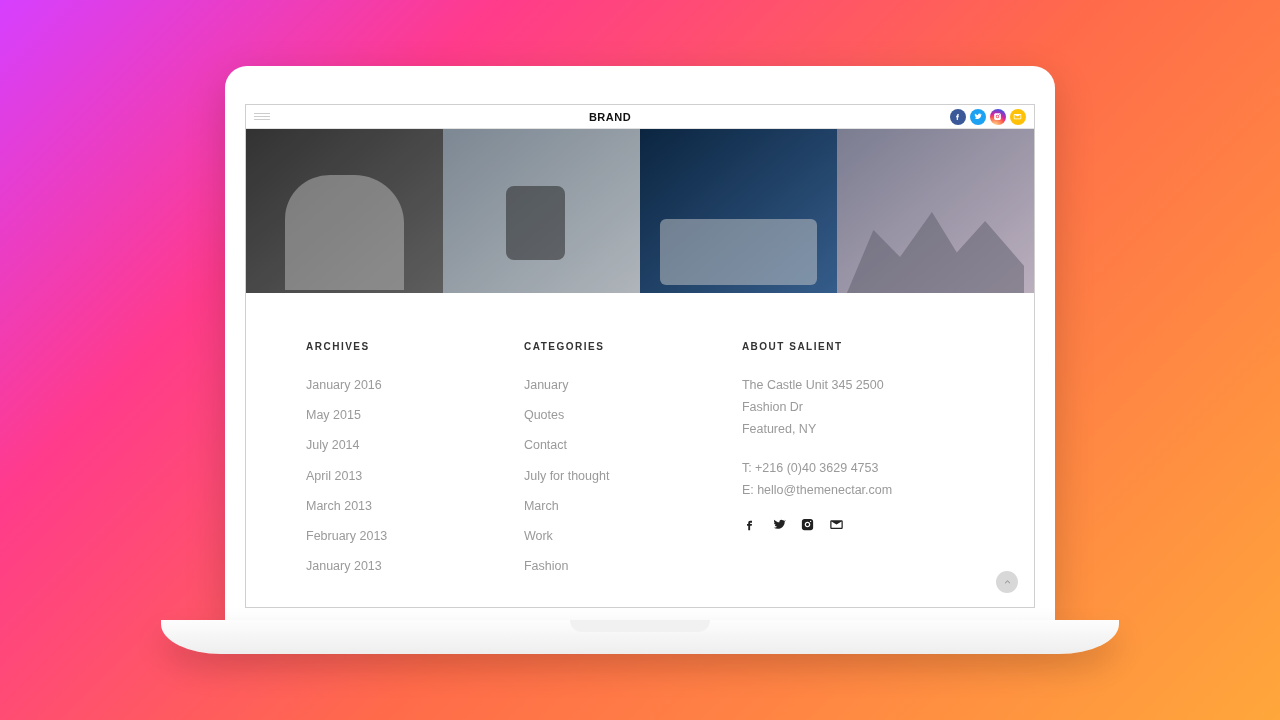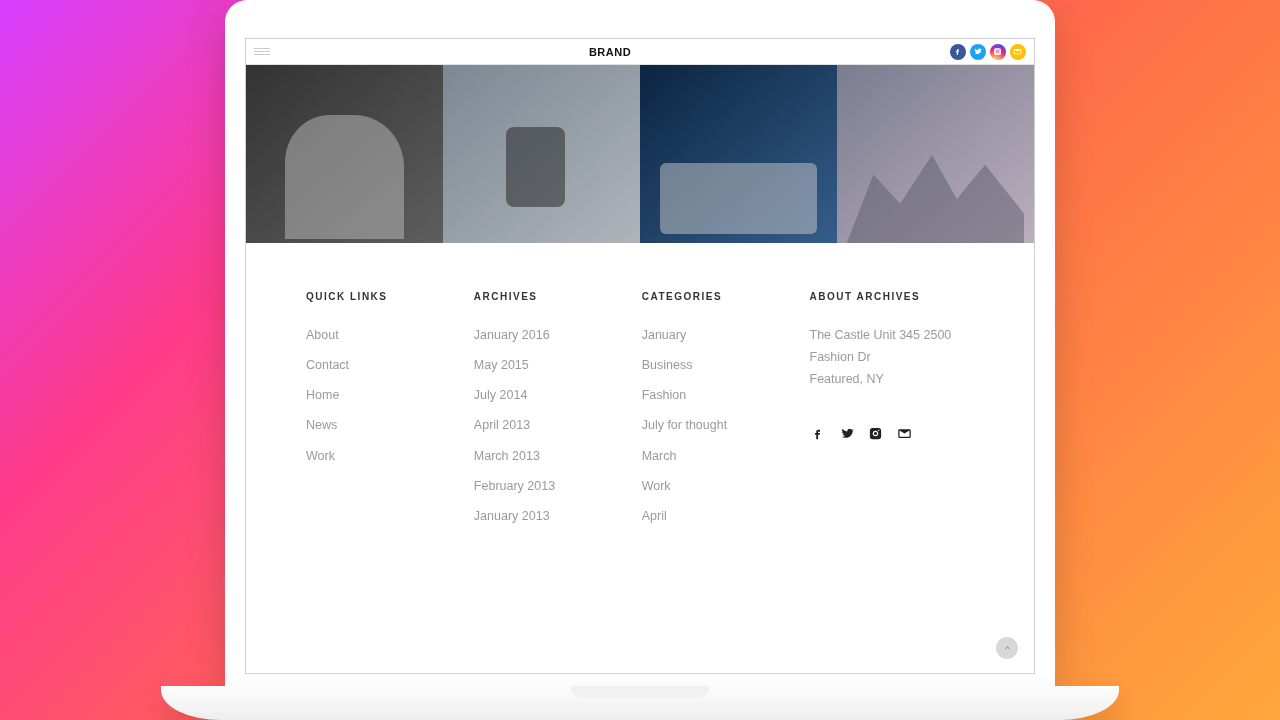--- a/index.html
+++ b/index.html
@@ -18,21 +18,21 @@
   position: relative;
 }
 .laptop-lid {
   background: #fff;
   border-radius: 22px 22px 0 0;
   padding: 38px 20px 12px 20px;
   box-shadow: 0 14px 40px rgba(0,0,0,.18);
 }
 .screen {
   width: 100%;
-  height: 636px;
+  height: 504px;
   background: #fff;
   border: 1px solid #cfcfcf;
   display: flex;
   flex-direction: column;
   position: relative;
 }
 .topbar {
   height: 26px;
   border-bottom: 1px solid #e2e2e2;
   display: flex;
@@ -189,59 +189,55 @@
         <div class="img-cell img3">
             <div class="shape"></div>
           </div>
         <div class="img-cell img4">
             <div class="shape"></div>
           </div>
       </div>
 
       <div class="footer">
 
-        <div class="col">
-          <h4>QUICK LINKS</h4>
-          <a>About</a>
-          <a>Contact</a>
-          <a>Home</a>
-          <a>News</a>
-          <a>Work</a>
-        </div>
 
         <div class="col">
           <h4>ARCHIVES</h4>
           <a>January 2016</a>
           <a>May 2015</a>
           <a>July 2014</a>
           <a>April 2013</a>
           <a>March 2013</a>
           <a>February 2013</a>
           <a>January 2013</a>
         </div>
 
         <div class="col">
           <h4>CATEGORIES</h4>
           <a>January</a>
-          <a>Business</a>
-          <a>Fashion</a>
+          <a>Quotes</a>
+          <a>Contact</a>
           <a>July for thought</a>
           <a>March</a>
           <a>Work</a>
-          <a>April</a>
+          <a>Fashion</a>
         </div>
 
         <div class="col wide">
-          <h4>ABOUT ARCHIVES</h4>
+          <h4>ABOUT SALIENT</h4>
           <div class="about-block">
             <p>The Castle Unit 345 2500</p>
             <p>Fashion Dr</p>
             <p>Featured, NY</p>
           </div>
           <div class="about-spacer"></div>
+          <div class="about-block">
+            <p>T: +216 (0)40 3629 4753</p>
+            <p>E: hello@themenectar.com</p>
+          </div>
           <div class="social-foot">
             <span><svg viewBox="0 0 24 24">
                   <path d="M13 9h3V6h-3c-1.7 0-3 1.3-3 3v2H8v3h2v7h3v-7h2.5l.5-3H13V9z"></path>
                 </svg></span>
             <span><svg viewBox="0 0 24 24">
                   <path d="M22 5.9c-.7.3-1.5.5-2.3.6.8-.5 1.5-1.3 1.8-2.2-.8.5-1.6.8-2.6 1-1.5-1.6-4-1.2-5.1.8-.4.7-.5 1.5-.3 2.3-3.3-.2-6.2-1.7-8.2-4.2-1 1.8-.5 4 1.2 5.1-.6 0-1.2-.2-1.8-.5 0 1.9 1.3 3.5 3.2 3.9-.6.2-1.2.2-1.8.1.5 1.6 2 2.7 3.7 2.7-1.6 1.2-3.5 1.8-5.4 1.6 1.9 1.2 4 1.8 6.2 1.8 7.5 0 11.6-6.2 11.3-11.8.8-.6 1.5-1.3 2.1-2.1z"></path>
                 </svg></span>
             <span><svg viewBox="0 0 24 24">
                   <path d="M17 3H7C4.8 3 3 4.8 3 7v10c0 2.2 1.8 4 4 4h10c2.2 0 4-1.8 4-4V7c0-2.2-1.8-4-4-4zm-5 13.5c-2.5 0-4.5-2-4.5-4.5S9.5 7.5 12 7.5s4.5 2 4.5 4.5-2 4.5-4.5 4.5zm5-8.5c-.6 0-1-.4-1-1s.4-1 1-1 1 .4 1 1-.4 1-1 1zm-5 1.5c-1.4 0-2.5 1.1-2.5 2.5s1.1 2.5 2.5 2.5 2.5-1.1 2.5-2.5S13.4 9.5 12 9.5z"></path>
                 </svg></span>

